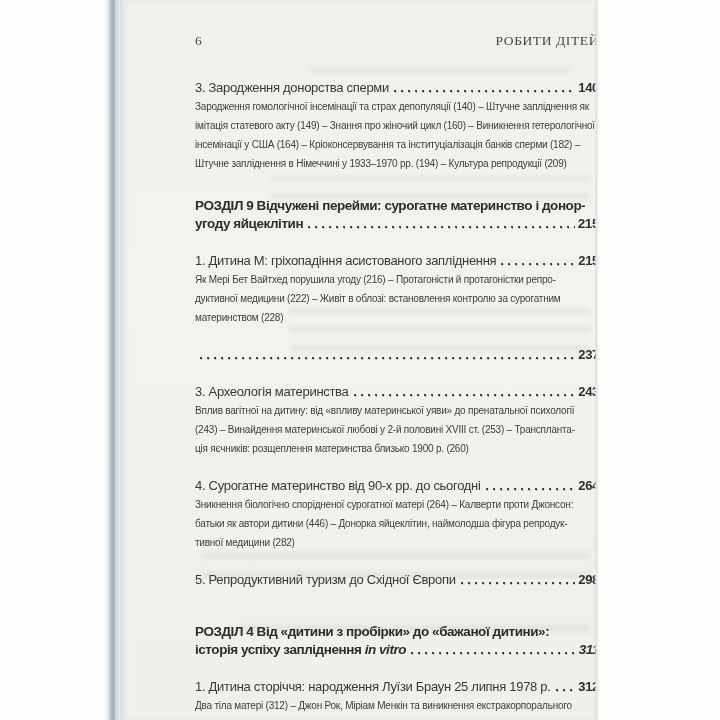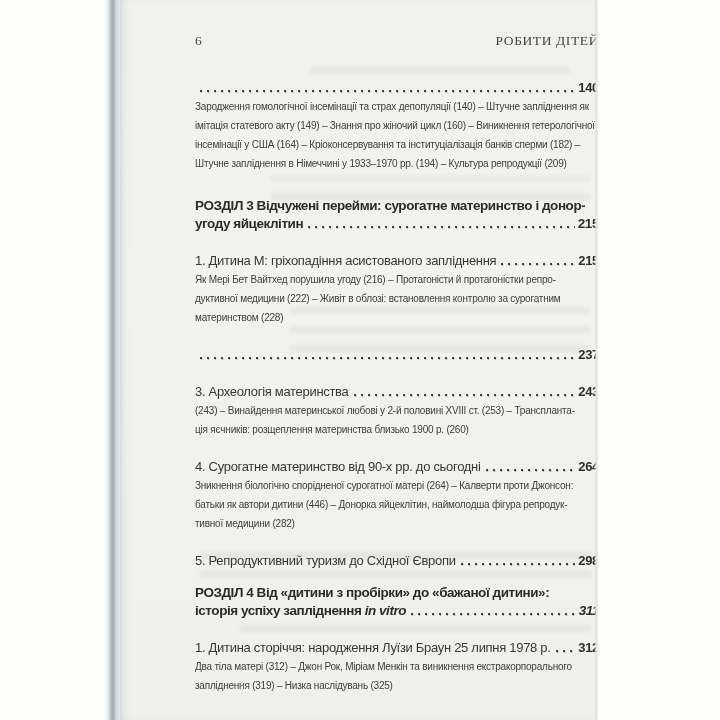--- a/index.html
+++ b/index.html
@@ -42,21 +42,21 @@
     margin-top:33px;display:flex;justify-content:space-between;align-items:baseline;
     font-family:"Liberation Serif","DejaVu Serif",serif;
     font-size:13.5px;color:#454545;
   }
   .header .rtitle{letter-spacing:.6px;}
 
   #toc{color:#353535;}
   .block{margin-top:18px;}
   #toc > .block:first-child{margin-top:29px;}
   .block.chapter{margin-top:24px;}
-  #toc > .block:nth-child(8){margin-top:14px;}
+  #toc > .block:nth-child(8){margin-top:34px;}
 
   .trow{display:flex;align-items:baseline;white-space:nowrap;line-height:19px;}
   .block.item .trow{font-size:13px;letter-spacing:-.3px;color:#383838;}
   .block.chapter .trow{font-size:13.5px;font-weight:bold;letter-spacing:-.45px;line-height:18px;color:#2c2c2c;}
   .ttl{flex:0 1 auto;overflow:hidden;}
   .leader{
     flex:1 1 0;min-width:6px;height:15px;align-self:flex-end;margin:0 3px 0 5px;
     background-image:radial-gradient(circle at 1.2px 1.3px,#3c3c3c 1.02px,rgba(0,0,0,0) 1.4px);
     background-size:7px 3px;background-repeat:repeat-x;
     background-position:0 calc(100% - 4px);
@@ -83,33 +83,34 @@
     <div class="ghost g4"></div>
 
     <div class="content">
       <div class="header">
         <span>6</span>
         <span class="rtitle">РОБИТИ ДІТЕЙ</span>
       </div>
       <div id="toc">
           <div class="block item">
             <div class="trow">
+              <span class="ttl"><span>3. Зародження донорства сперми</span></span>
               <span class="leader"></span>
               <span class="pnum">140</span>
             </div>
             <div class="summary">
               <div class="sline">Зародження гомологічної інсемінації та страх депопуляції (140) – Штучне запліднення як</div>
               <div class="sline">імітація статевого акту (149) – Знання про жіночий цикл (160) – Виникнення гетерологічної</div>
               <div class="sline">інсемінації у США (164) – Кріоконсервування та інституціалізація банків сперми (182) –</div>
               <div class="sline">Штучне запліднення в Німеччині у 1933–1970 рр. (194) – Культура репродукції (209)</div>
             </div>
           </div>
           <div class="block chapter">
             <div class="trow">
-              <span class="ttl"><span>РОЗДІЛ 3 Відчужені перейми: сурогатне материнство і донор-</span></span>
+              <span class="ttl"><span>РОЗДІЛ 9 Відчужені перейми: сурогатне материнство і донор-</span></span>
             </div>
             <div class="trow">
               <span class="ttl"><span>угоду яйцеклітин</span></span>
               <span class="leader"></span>
               <span class="pnum">215</span>
             </div>
           </div>
           <div class="block item">
             <div class="trow">
               <span class="ttl"><span>1. Дитина М: гріхопадіння асистованого запліднення</span></span>
@@ -128,20 +129,21 @@
               <span class="pnum">237</span>
             </div>
           </div>
           <div class="block item">
             <div class="trow">
               <span class="ttl"><span>3. Археологія материнства</span></span>
               <span class="leader"></span>
               <span class="pnum">243</span>
             </div>
             <div class="summary">
+              <div class="sline">Вплив вагітної на дитину: від «впливу материнської уяви» до пренатальної психології</div>
               <div class="sline">(243) – Винайдення материнської любові у 2-й половині XVIII ст. (253) – Транспланта-</div>
               <div class="sline">ція яєчників: розщеплення материнства близько 1900 р. (260)</div>
             </div>
           </div>
           <div class="block item">
             <div class="trow">
               <span class="ttl"><span>4. Сурогатне материнство від 90-х рр. до сьогодні</span></span>
               <span class="leader"></span>
               <span class="pnum">264</span>
             </div>

